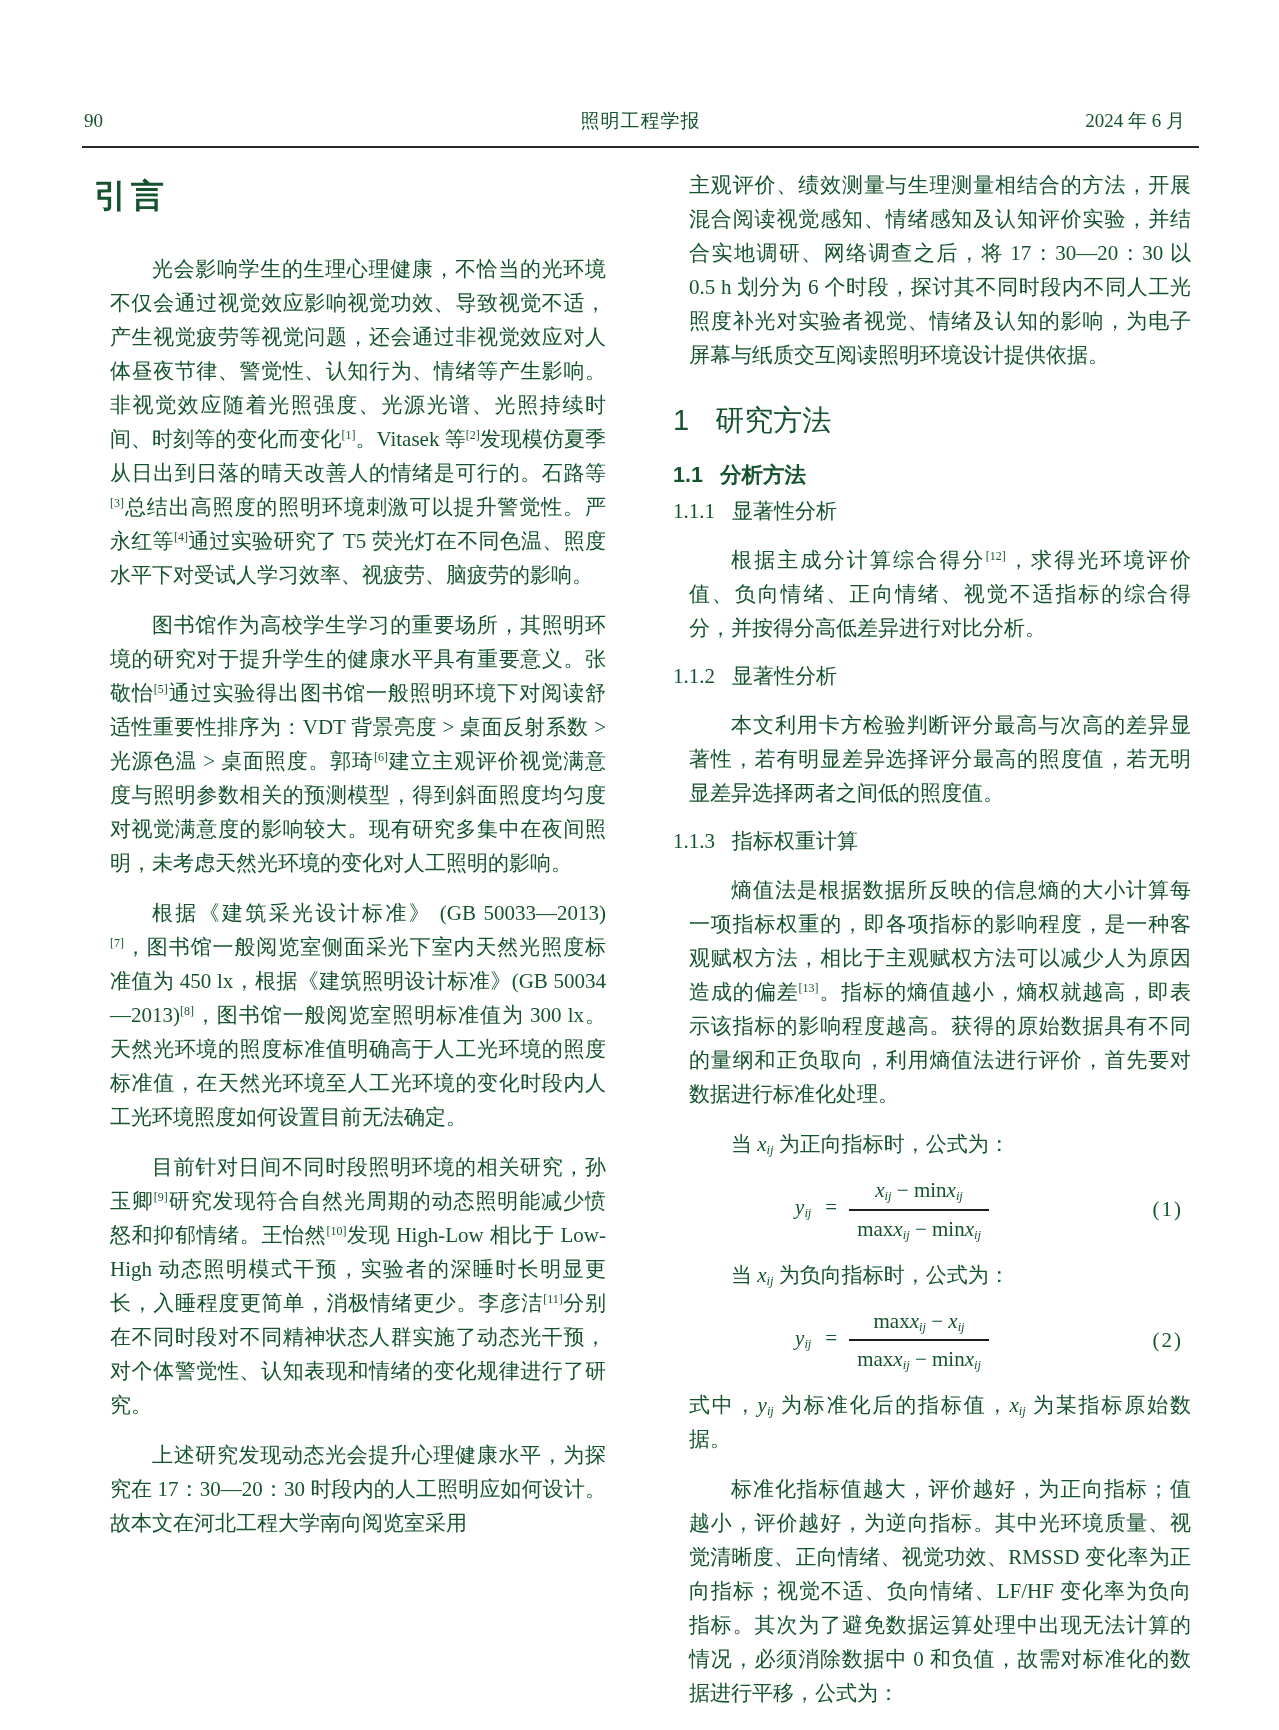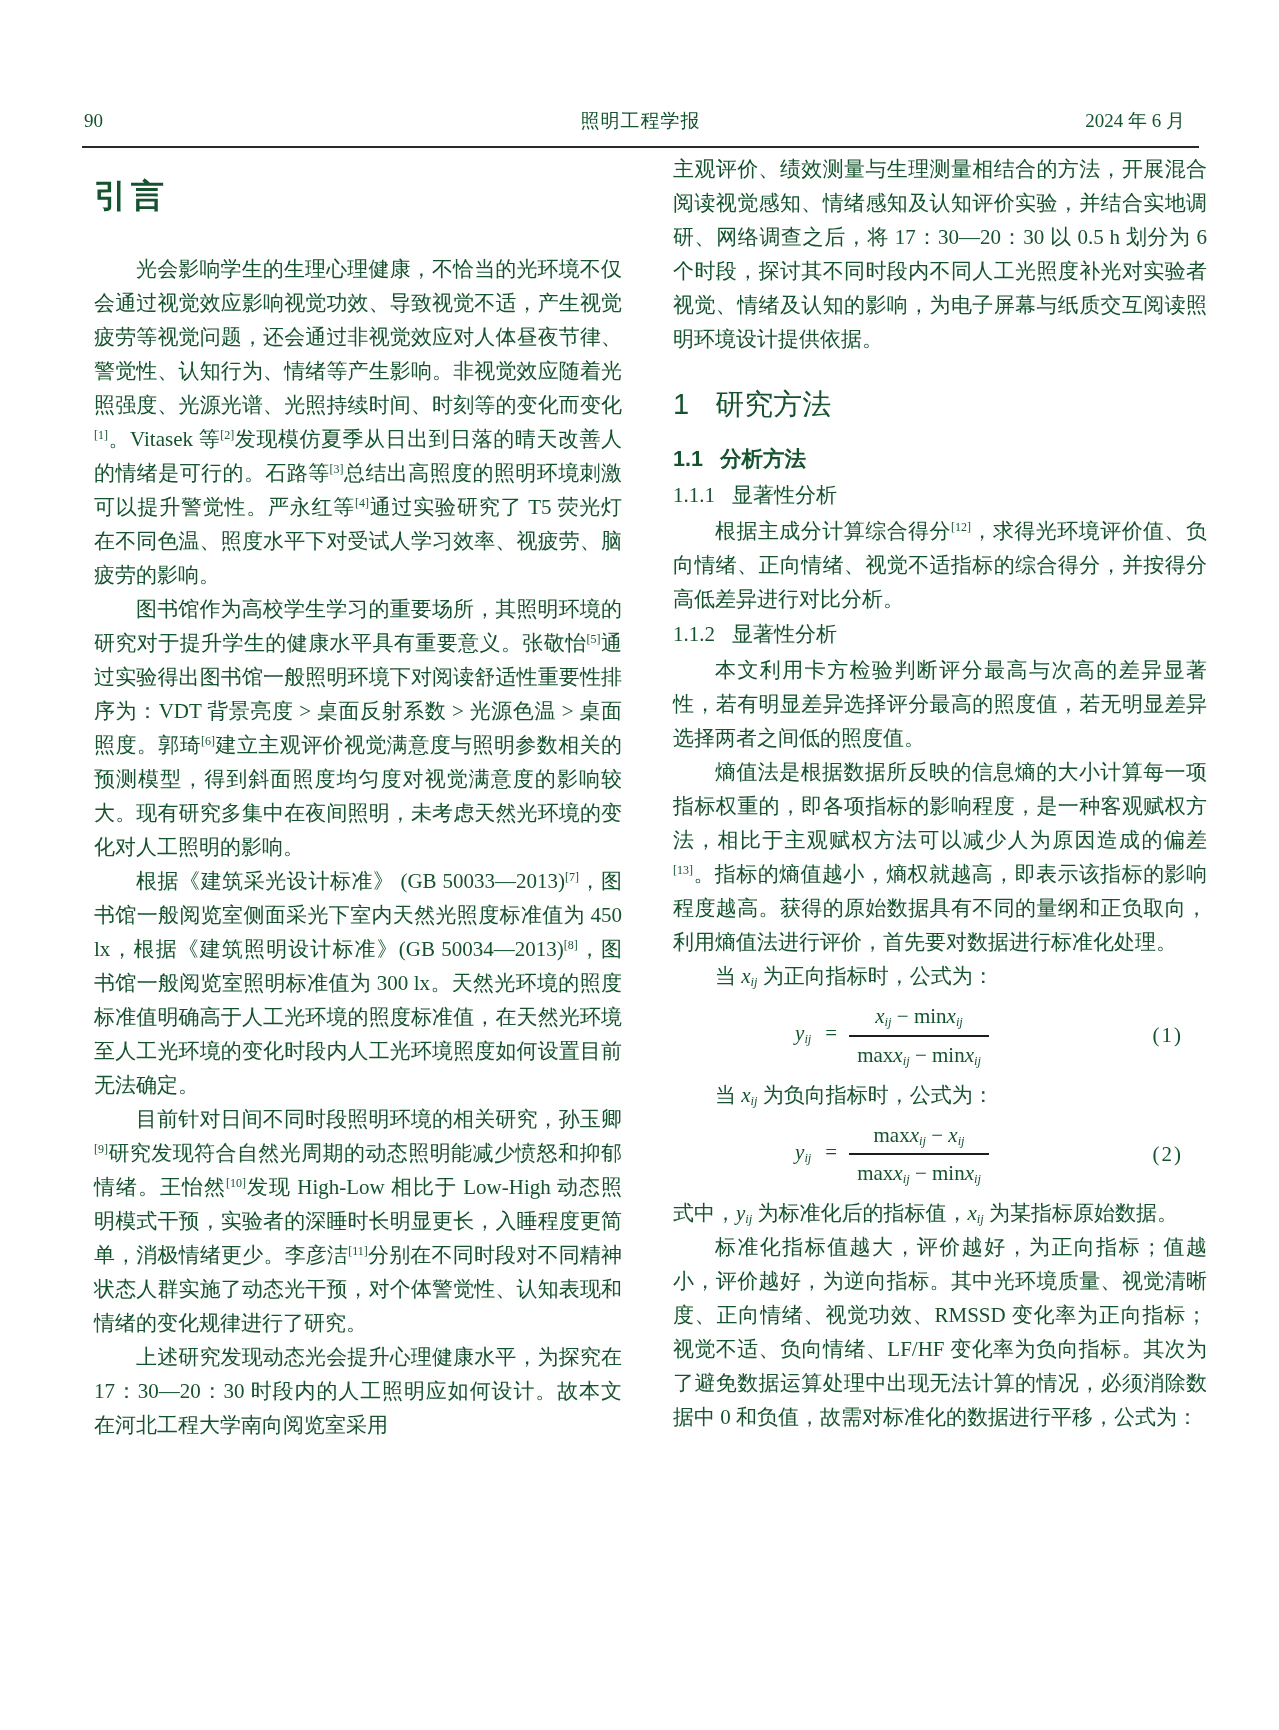--- a/index.html
+++ b/index.html
@@ -41,21 +41,21 @@
     position: absolute;
     top: 152px;
     left: 94px;
     display: flex;
     gap: 51px;
   }
   .col-left  { width: 528px; }
   .col-right { width: 534px; }
 
   p.para {
-    margin: 0;
+    margin: 16px;
     font-size: 21px;
     line-height: 34px;
     text-align: justify;
     text-indent: 2em;
   }
   p.para.noindent { text-indent: 0; }
 
   h1.chapter {
     margin: 24px 0 36px 0;
     font-family: "Liberation Sans", "DejaVu Sans", sans-serif;
@@ -161,20 +161,21 @@
         <p class="para">上述研究发现动态光会提升心理健康水平，为探究在 17：30—20：30 时段内的人工照明应如何设计。故本文在河北工程大学南向阅览室采用</p>
       </section>
     <section class="col-right">
         <p class="para noindent">主观评价、绩效测量与生理测量相结合的方法，开展混合阅读视觉感知、情绪感知及认知评价实验，并结合实地调研、网络调查之后，将 17：30—20：30 以 0.5 h 划分为 6 个时段，探讨其不同时段内不同人工光照度补光对实验者视觉、情绪及认知的影响，为电子屏幕与纸质交互阅读照明环境设计提供依据。</p>
         <h2 class="section"><span class="sec-num">1</span><span class="sec-title">研究方法</span></h2>
         <h3 class="subsection"><span class="sec-num">1.1</span><span class="sec-title">分析方法</span></h3>
         <h4 class="subsubsection"><span class="sec-num">1.1.1</span><span class="sec-title">显著性分析</span></h4>
         <p class="para">根据主成分计算综合得分<sup>[12]</sup>，求得光环境评价值、负向情绪、正向情绪、视觉不适指标的综合得分，并按得分高低差异进行对比分析。</p>
         <h4 class="subsubsection"><span class="sec-num">1.1.2</span><span class="sec-title">显著性分析</span></h4>
         <p class="para">本文利用卡方检验判断评分最高与次高的差异显著性，若有明显差异选择评分最高的照度值，若无明显差异选择两者之间低的照度值。</p>
+        <h4 class="subsubsection"><span class="sec-num">1.1.3</span><span class="sec-title">指标权重计算</span></h4>
         <p class="para">熵值法是根据数据所反映的信息熵的大小计算每一项指标权重的，即各项指标的影响程度，是一种客观赋权方法，相比于主观赋权方法可以减少人为原因造成的偏差<sup>[13]</sup>。指标的熵值越小，熵权就越高，即表示该指标的影响程度越高。获得的原始数据具有不同的量纲和正负取向，利用熵值法进行评价，首先要对数据进行标准化处理。</p>
         <p class="para">当 <i>x</i><sub>ij</sub> 为正向指标时，公式为：</p>
         <div class="formula">
           <span class="f-body"><span class="f-lhs"><i>y</i><sub>ij</sub></span><span class="f-eq">=</span><span class="frac"><span class="f-num"><i>x</i><sub>ij</sub> − min<i>x</i><sub>ij</sub></span><span class="f-den">max<i>x</i><sub>ij</sub> − min<i>x</i><sub>ij</sub></span></span></span>
           <span class="f-label">(1)</span>
         </div>
         <p class="para">当 <i>x</i><sub>ij</sub> 为负向指标时，公式为：</p>
         <div class="formula">
           <span class="f-body"><span class="f-lhs"><i>y</i><sub>ij</sub></span><span class="f-eq">=</span><span class="frac"><span class="f-num">max<i>x</i><sub>ij</sub> − <i>x</i><sub>ij</sub></span><span class="f-den">max<i>x</i><sub>ij</sub> − min<i>x</i><sub>ij</sub></span></span></span>
           <span class="f-label">(2)</span>

